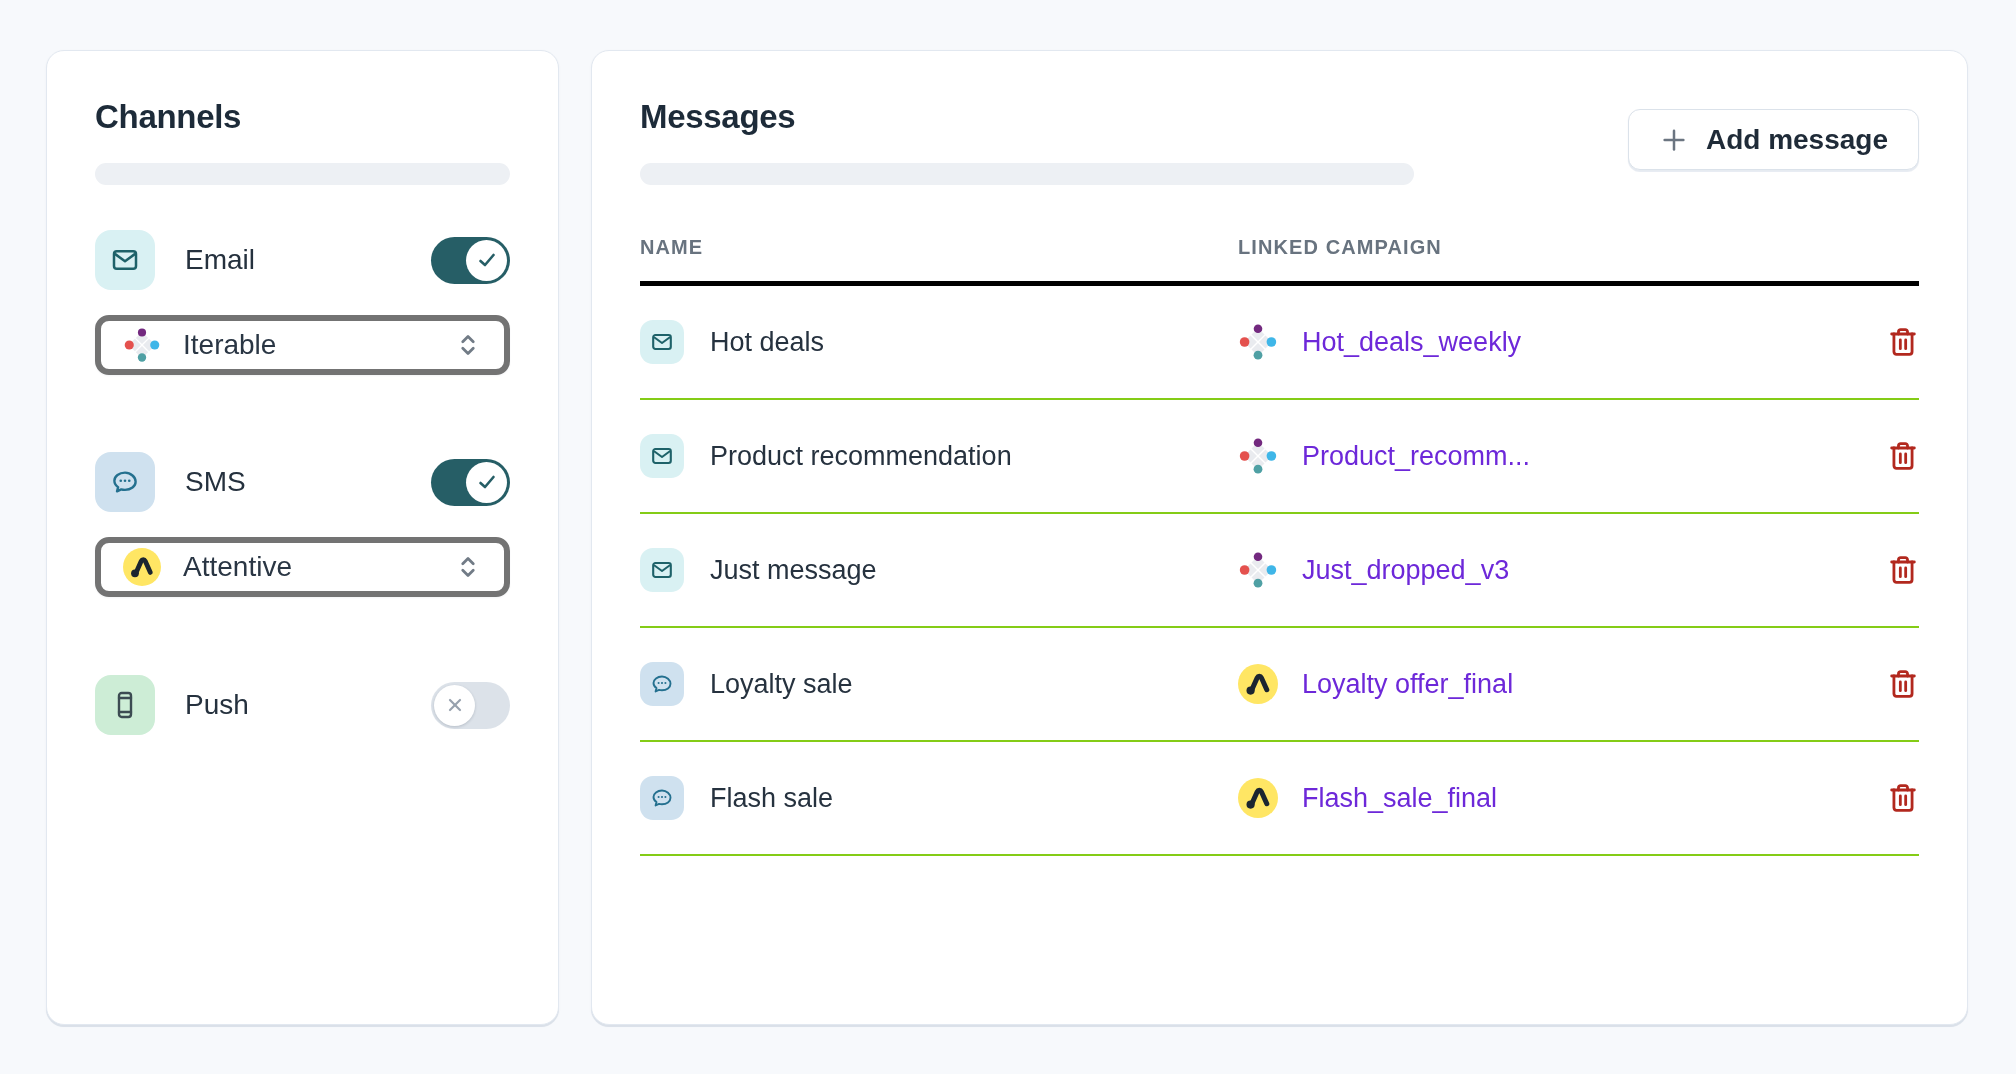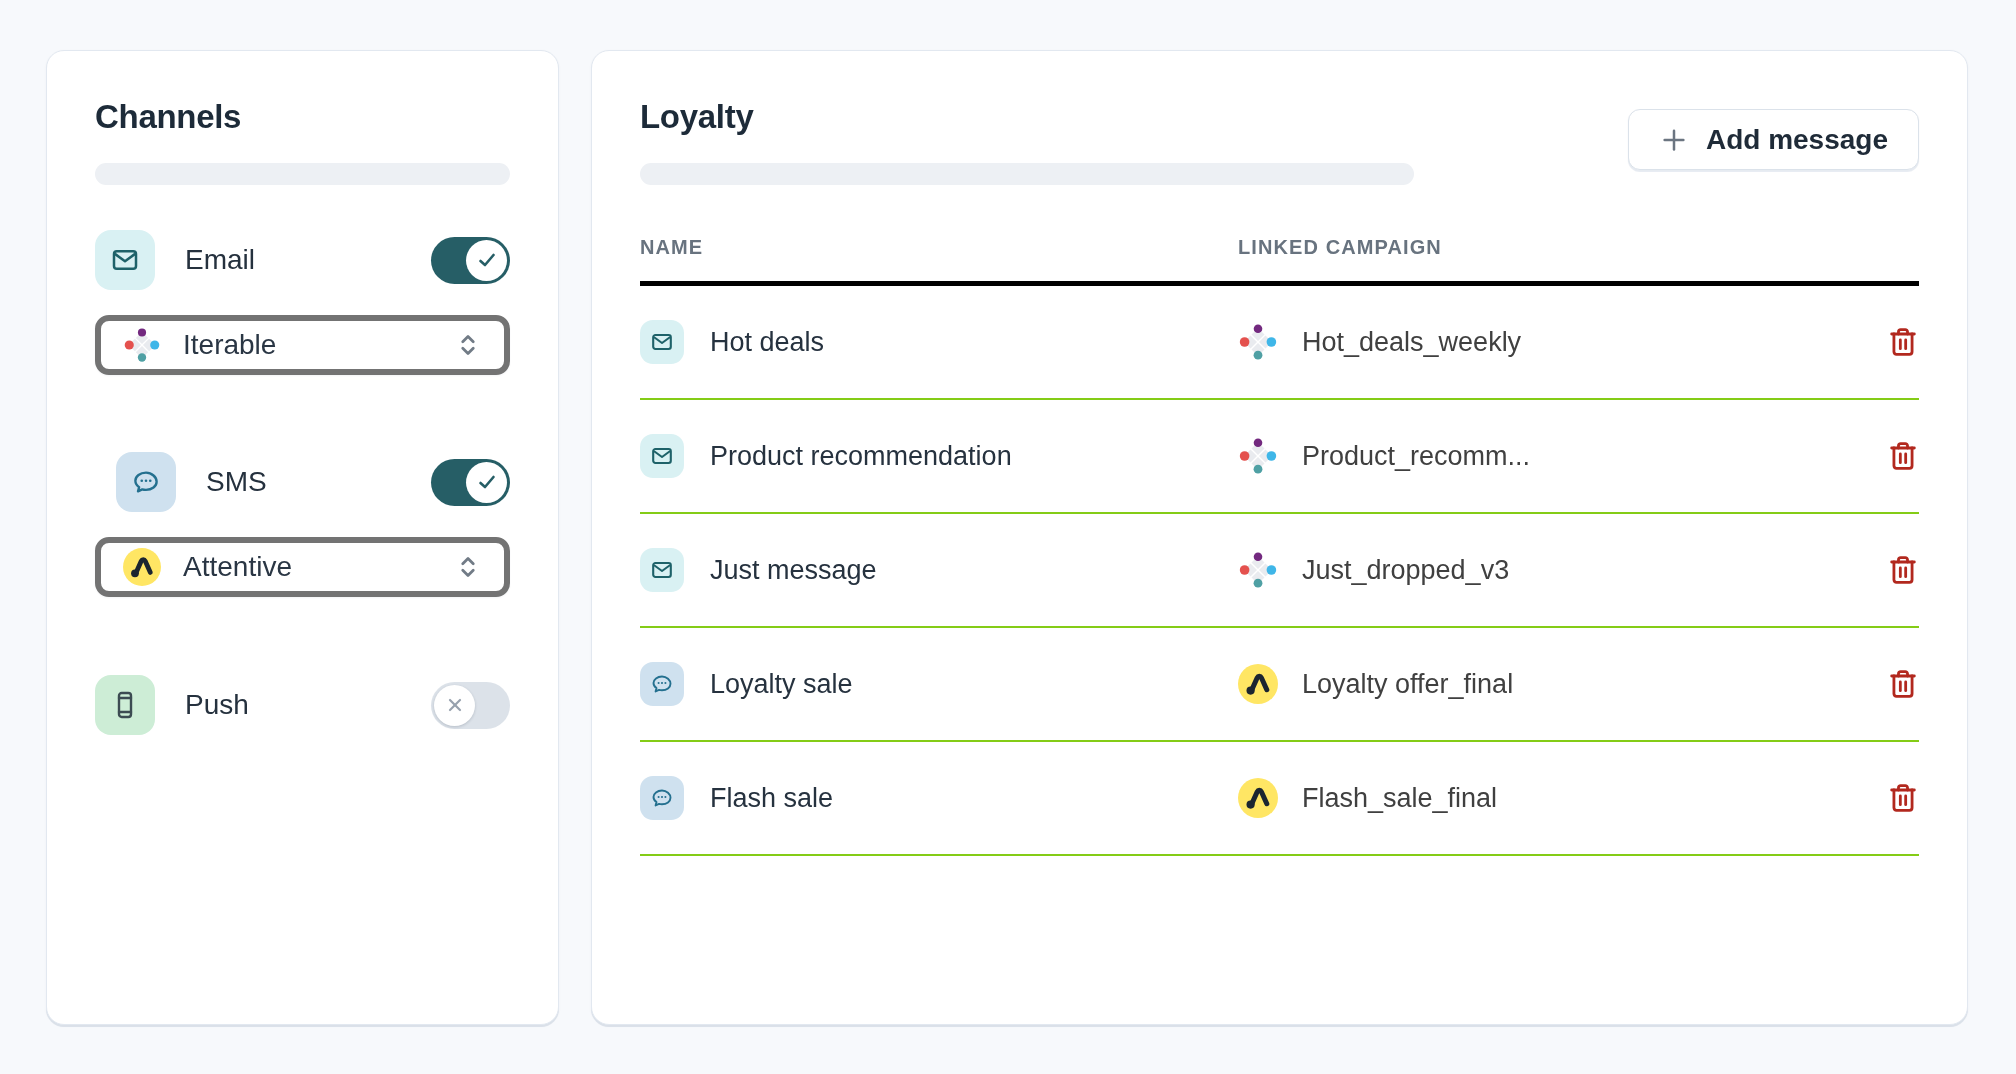--- a/index.html
+++ b/index.html
@@ -36,21 +36,21 @@
     border-radius: 11px;
     background: #edf0f4;
     margin-top: 28px;
   }
   .skeleton.full { width: 100%; }
   .skeleton.msg { width: 774px; }
 
   
   .channel-row { display: flex; align-items: center; height: 60px; }
   .row-email   { margin-top: 45px; align-items: center; }
-  .row-sms     { margin-top: 77px; margin-left: 21px; }
+  .row-sms     { margin-top: 77px; }
   .row-push    { margin-top: 78px; align-items: center; }
 
   .icon-tile {
     width: 60px; height: 60px; border-radius: 16px;
     display: flex; align-items: center; justify-content: center;
     flex: 0 0 auto;
   }
   .tile-email { background: #d9f1f3; }
   .tile-sms   { background: #cfe1ef; }
   .tile-push  { background: #cdedd6; }
@@ -125,21 +125,21 @@
     border-bottom: 2px solid #84cc16;
   }
   .cell-name { width: 598px; display: flex; align-items: center; }
   .row-tile {
     width: 44px; height: 44px; border-radius: 13px;
     display: flex; align-items: center; justify-content: center;
     flex: 0 0 auto;
   }
   .row-name { margin-left: 26px; font-size: 27px; color: #26323f; }
   .cell-campaign { flex: 1; display: flex; align-items: center; }
-  .campaign-link { margin-left: 24px; font-size: 27px; color: #404040; text-decoration: none; cursor: pointer; }
+  .campaign-link { margin-left: 24px; font-size: 27px; color: #6d28d9; text-decoration: none; cursor: pointer; }
   .cell-actions { width: 44px; display: flex; justify-content: flex-end; }
   .delete-btn { background: none; border: none; padding: 0; cursor: pointer; display: flex; }
 </style>
 </head>
 <body>
 
 <section class="card channels-card">
   <h2 class="card-title">Channels</h2>
   <div class="skeleton full"></div>
 
@@ -233,21 +233,21 @@
           <line x1="7" y1="7" x2="17" y2="17"></line>
           <line x1="17" y1="7" x2="7" y2="17"></line>
         </svg>
       </span>
     </button>
   </div>
 </section>
 
 <section class="card messages-card">
   <div class="msg-header">
-    <h2 class="card-title">Loyalty</h2>
+    <h2 class="card-title">Messages</h2>
     <div class="skeleton msg"></div>
     <button class="add-btn">
       <span style="display:flex;">
         <svg width="30" height="30" viewBox="0 0 24 24" fill="none" stroke="#6b7581" stroke-width="2" stroke-linecap="round">
           <line x1="12" y1="4.5" x2="12" y2="19.5"></line>
           <line x1="4.5" y1="12" x2="19.5" y2="12"></line>
         </svg>
       </span>
       <span>Add message</span>
     </button>

